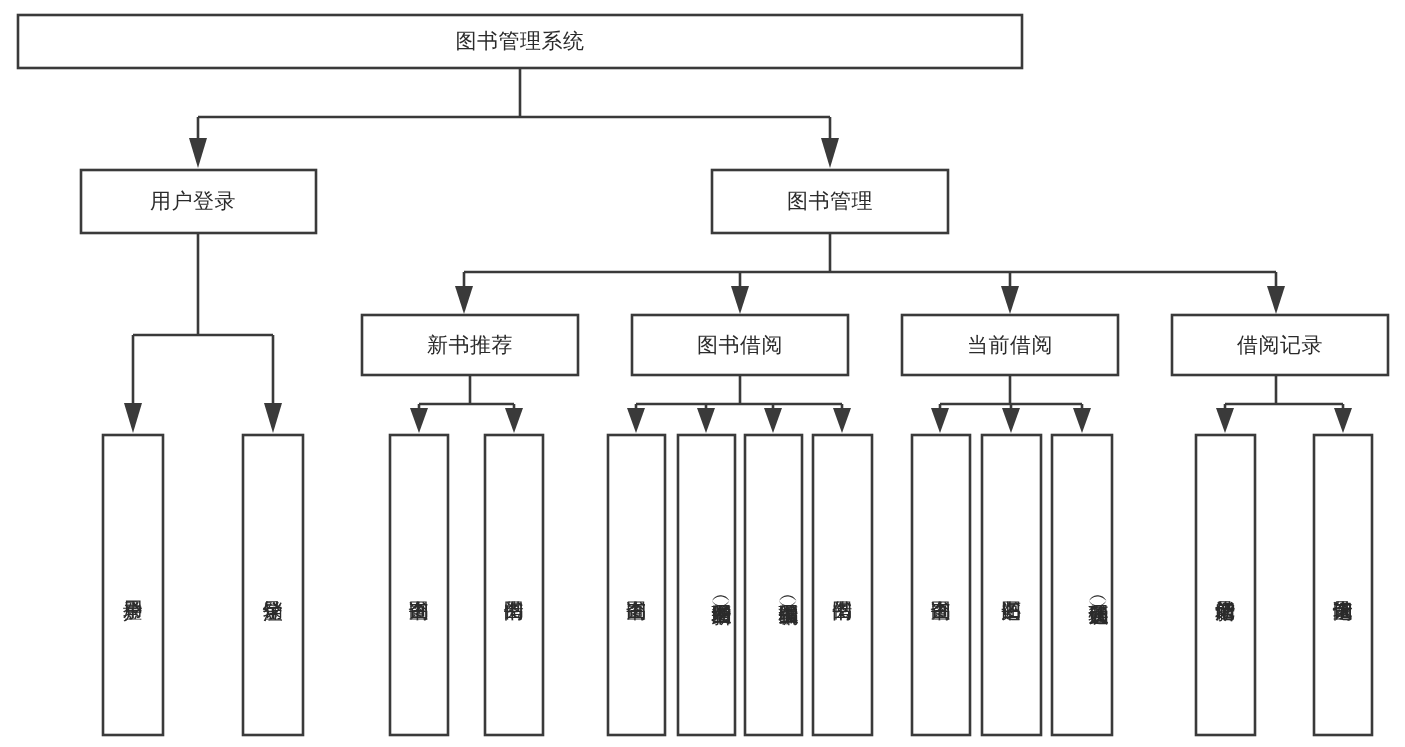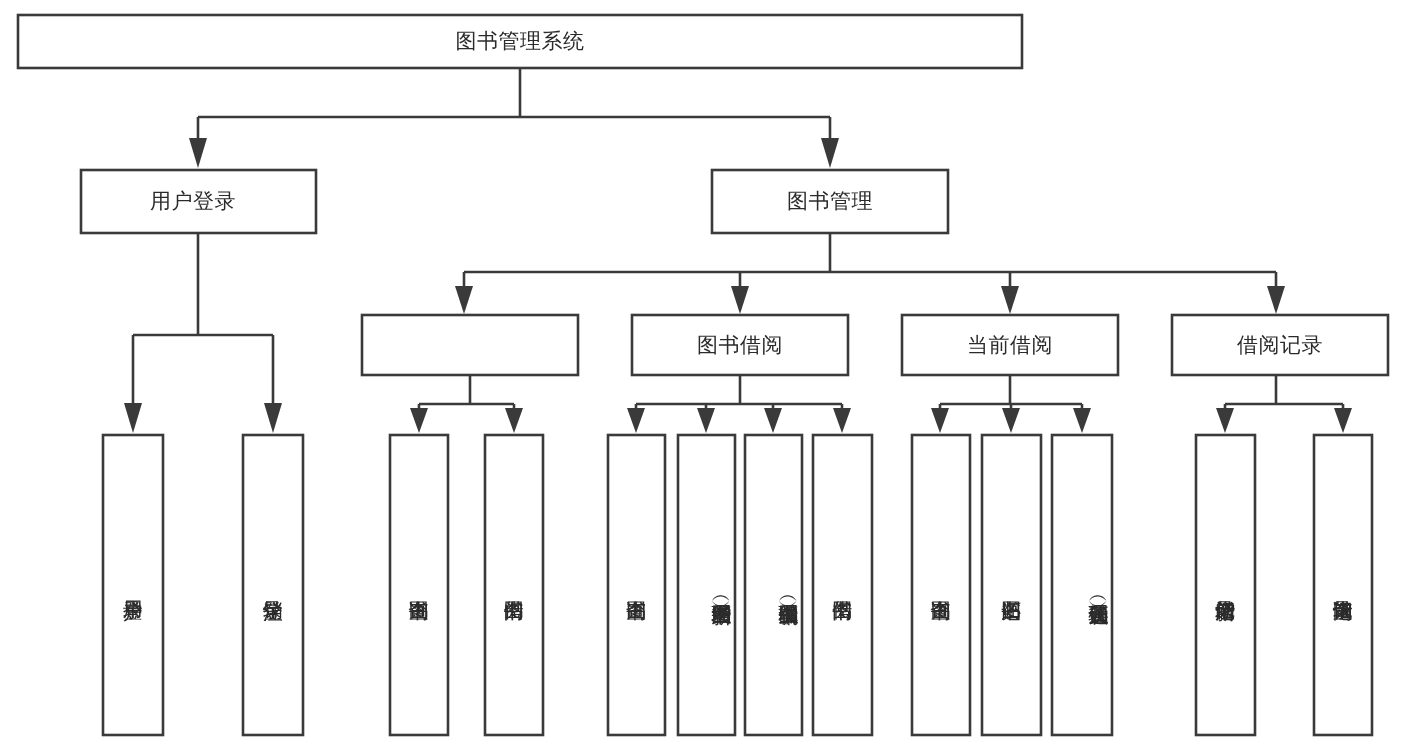--- a/index.html
+++ b/index.html
@@ -186,20 +186,21 @@
 
     <rect class="node-box" x="1196" y="435" width="59" height="300"></rect>
     <rect class="node-box" x="1314" y="435" width="58" height="300"></rect>
   </svg>
 
   <div class="node-label-h" style="left:18px; top:15px; width:1004px; height:53px;">图书管理系统</div>
 
   <div class="node-label-h" style="left:81px; top:170px; width:224px; height:63px;">用户登录</div>
   <div class="node-label-h" style="left:712px; top:170px; width:236px; height:63px;">图书管理</div>
 
+  <div class="node-label-h" style="left:362px; top:315px; width:216px; height:60px;">新书推荐</div>
   <div class="node-label-h" style="left:632px; top:315px; width:216px; height:60px;text-align:center;">图书借阅</div>
   <div class="node-label-h" style="left:1172px; top:315px; width:216px; height:60px;">借阅记录</div>
   <div class="node-label-h" style="left:902px; top:315px; width:216px; height:60px;">当前借阅</div>
 
   <div class="node-label-v" style="left:103px; top:435px; width:60px; height:300px;">用户登录</div>
   <div class="node-label-v" style="left:243px; top:435px; width:60px; height:300px;">注销登录</div>
 
   <div class="node-label-v" style="left:390px; top:435px; width:58px; height:300px;">查询图书</div>
   <div class="node-label-v" style="left:485px; top:435px; width:58px; height:300px;">借阅图书</div>
 

